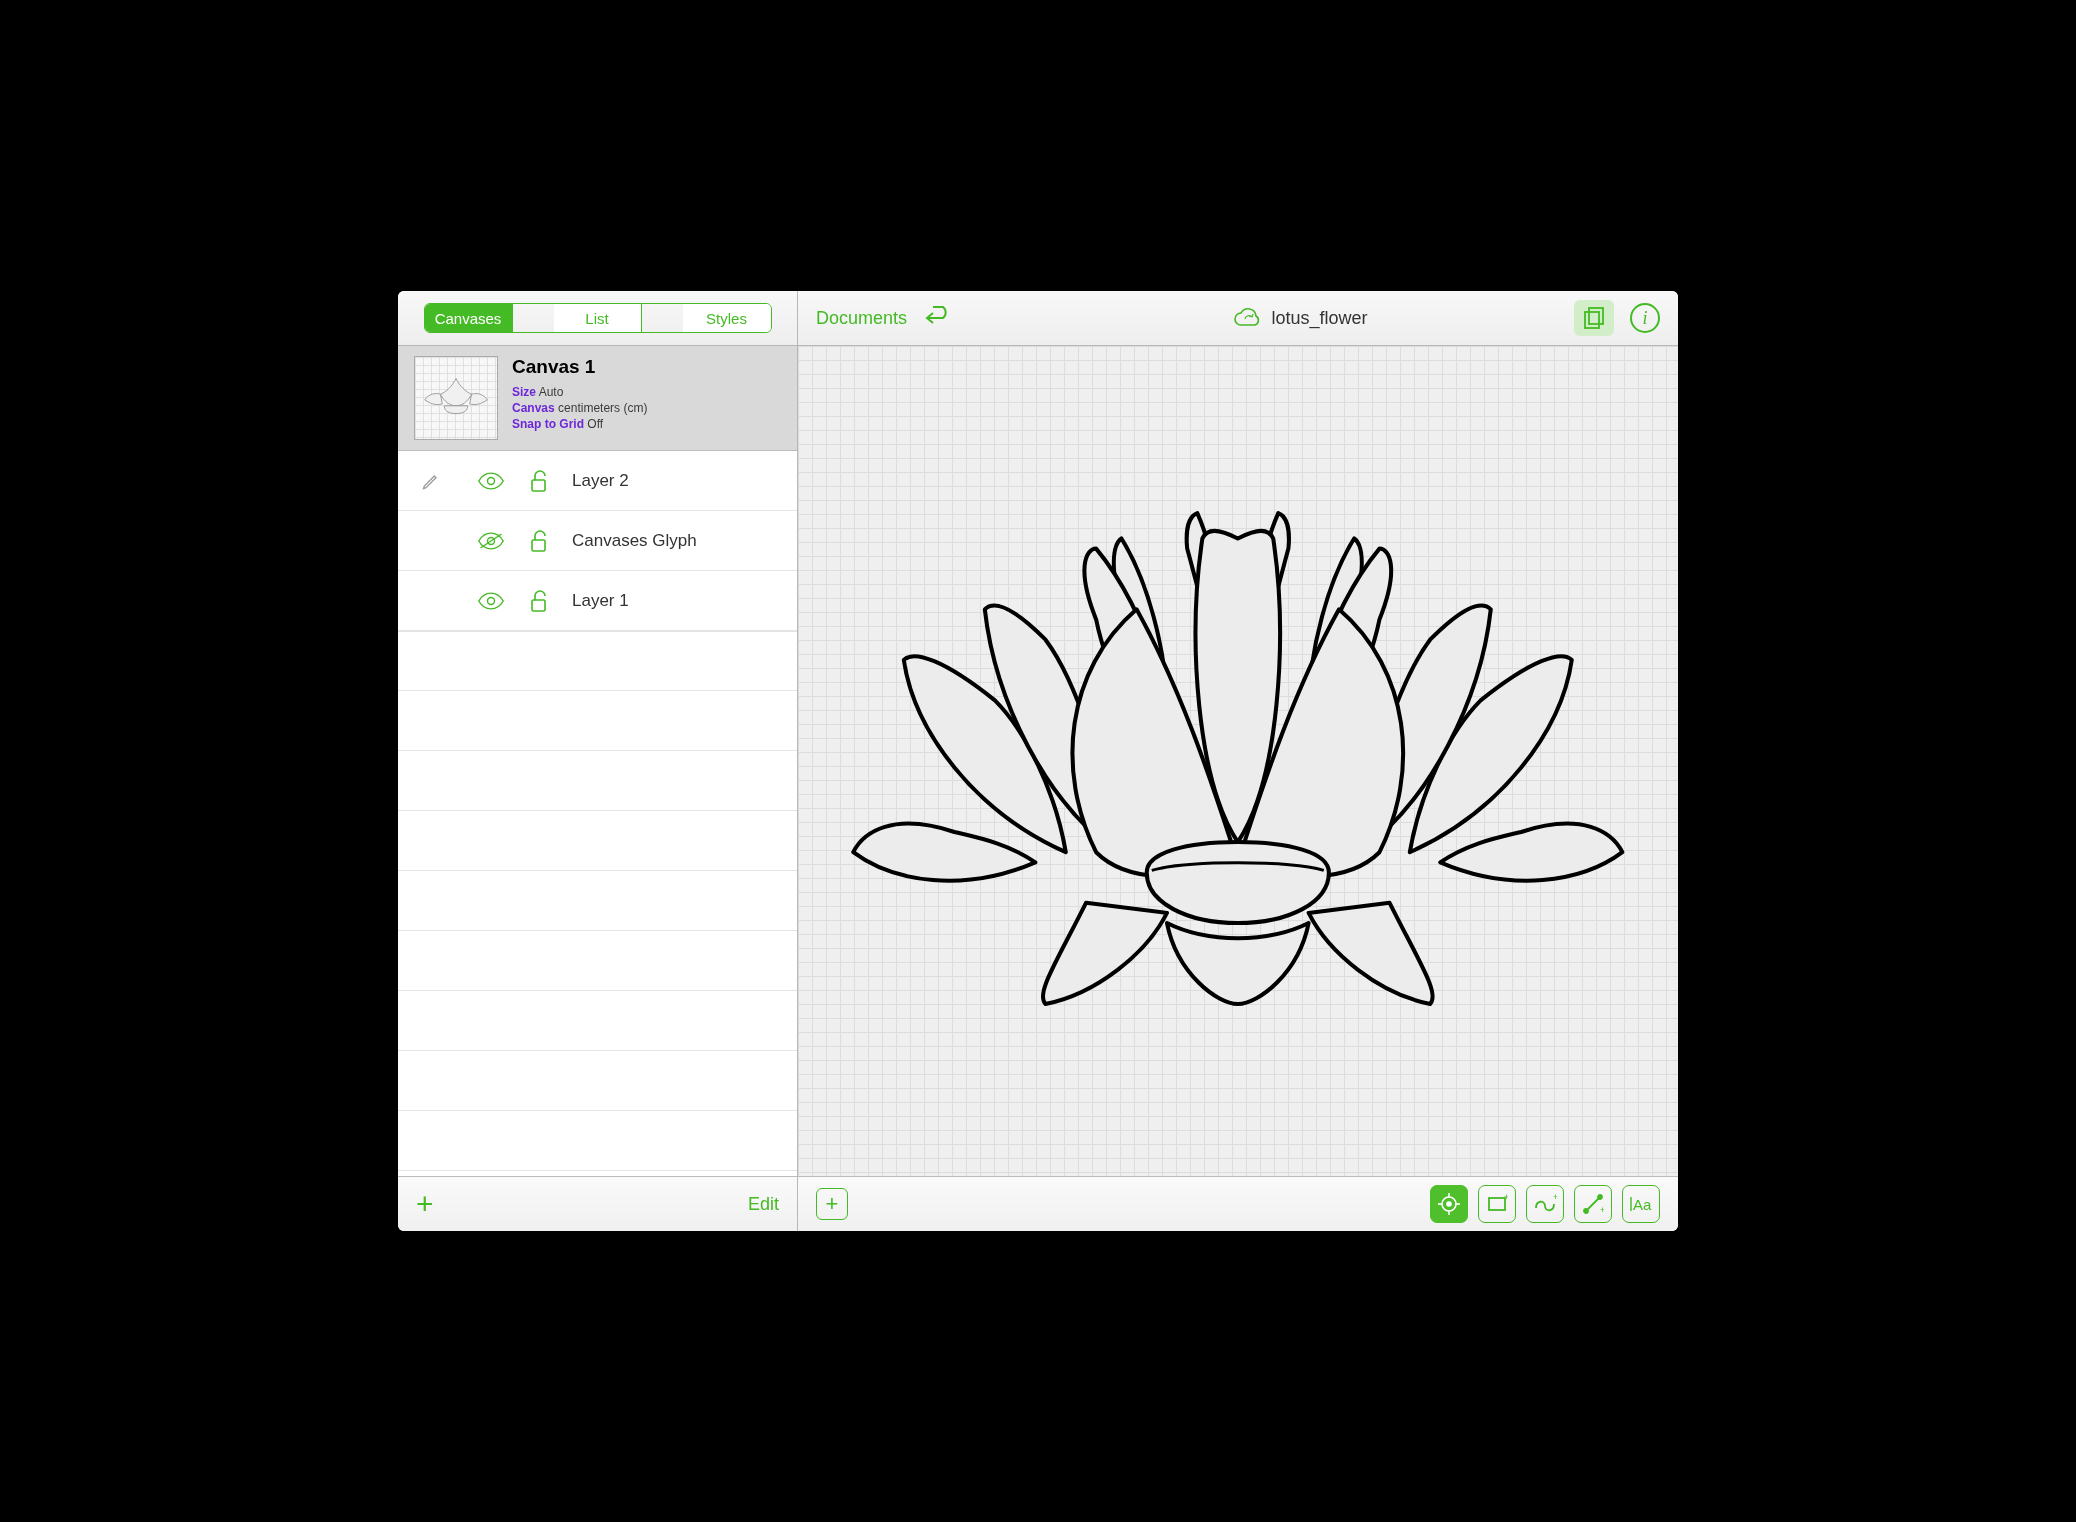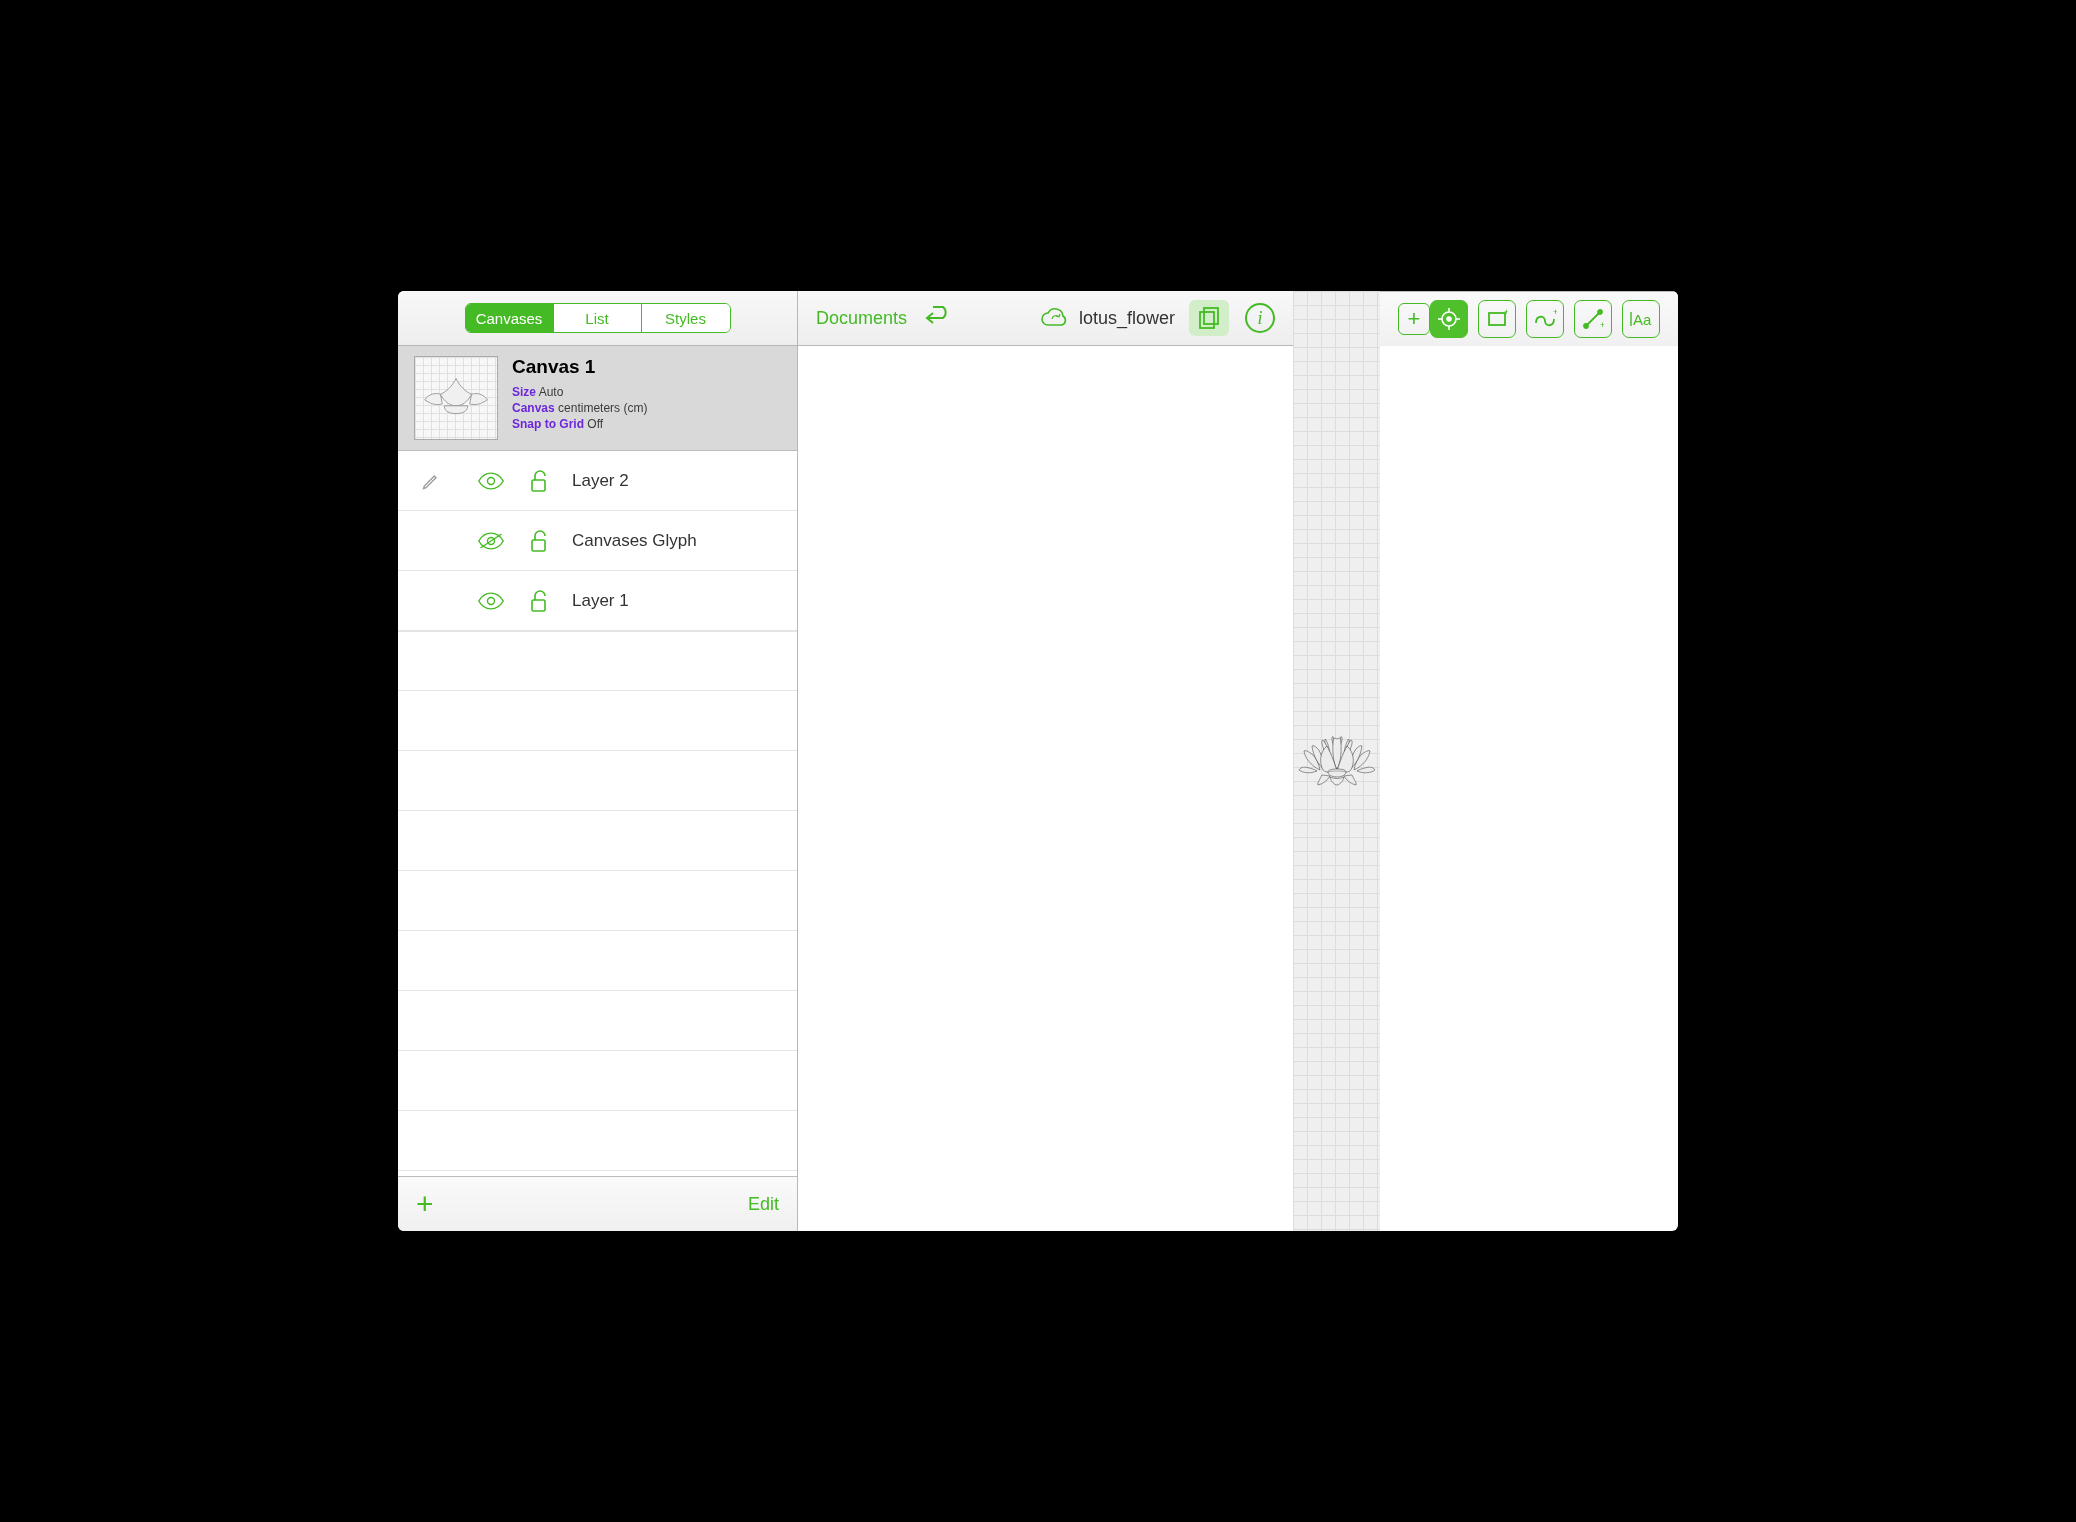--- a/index.html
+++ b/index.html
@@ -34,20 +34,21 @@
   align-items: center;
   justify-content: center;
 }
 
 .seg-control {
   display: flex;
   border: 1px solid #44ba24;
   border-radius: 6px;
   overflow: hidden;
   height: 30px;
+  gap: 41px;
 }
 .seg-item {
   width: 88px;
   display: flex;
   align-items: center;
   justify-content: center;
   font-size: 15px;
   color: #44ba24;
   background: #fff;
   border-right: 1px solid #44ba24;
@@ -109,21 +110,21 @@
   background: linear-gradient(#fafafa,#f0f0f0);
   display: flex;
   align-items: center;
   justify-content: space-between;
   padding: 0 18px;
 }
 .plus-btn { font-size: 30px; font-weight: 200; color: #44ba24; cursor: pointer; line-height: 1; }
 .edit-btn { font-size: 18px; color: #44ba24; cursor: pointer; }
 
 
-.main { flex: 1; display: flex; min-width: 0; }
+.main { flex: 1; display: flex; flex-direction: column; min-width: 0; }
 
 .main-topbar {
   height: 55px;
   background: linear-gradient(#f8f8f8,#eeeeee);
   border-bottom: 1px solid #b7b7b7;
   display: flex;
   align-items: center;
   padding: 0 18px;
   gap: 14px;
 }

